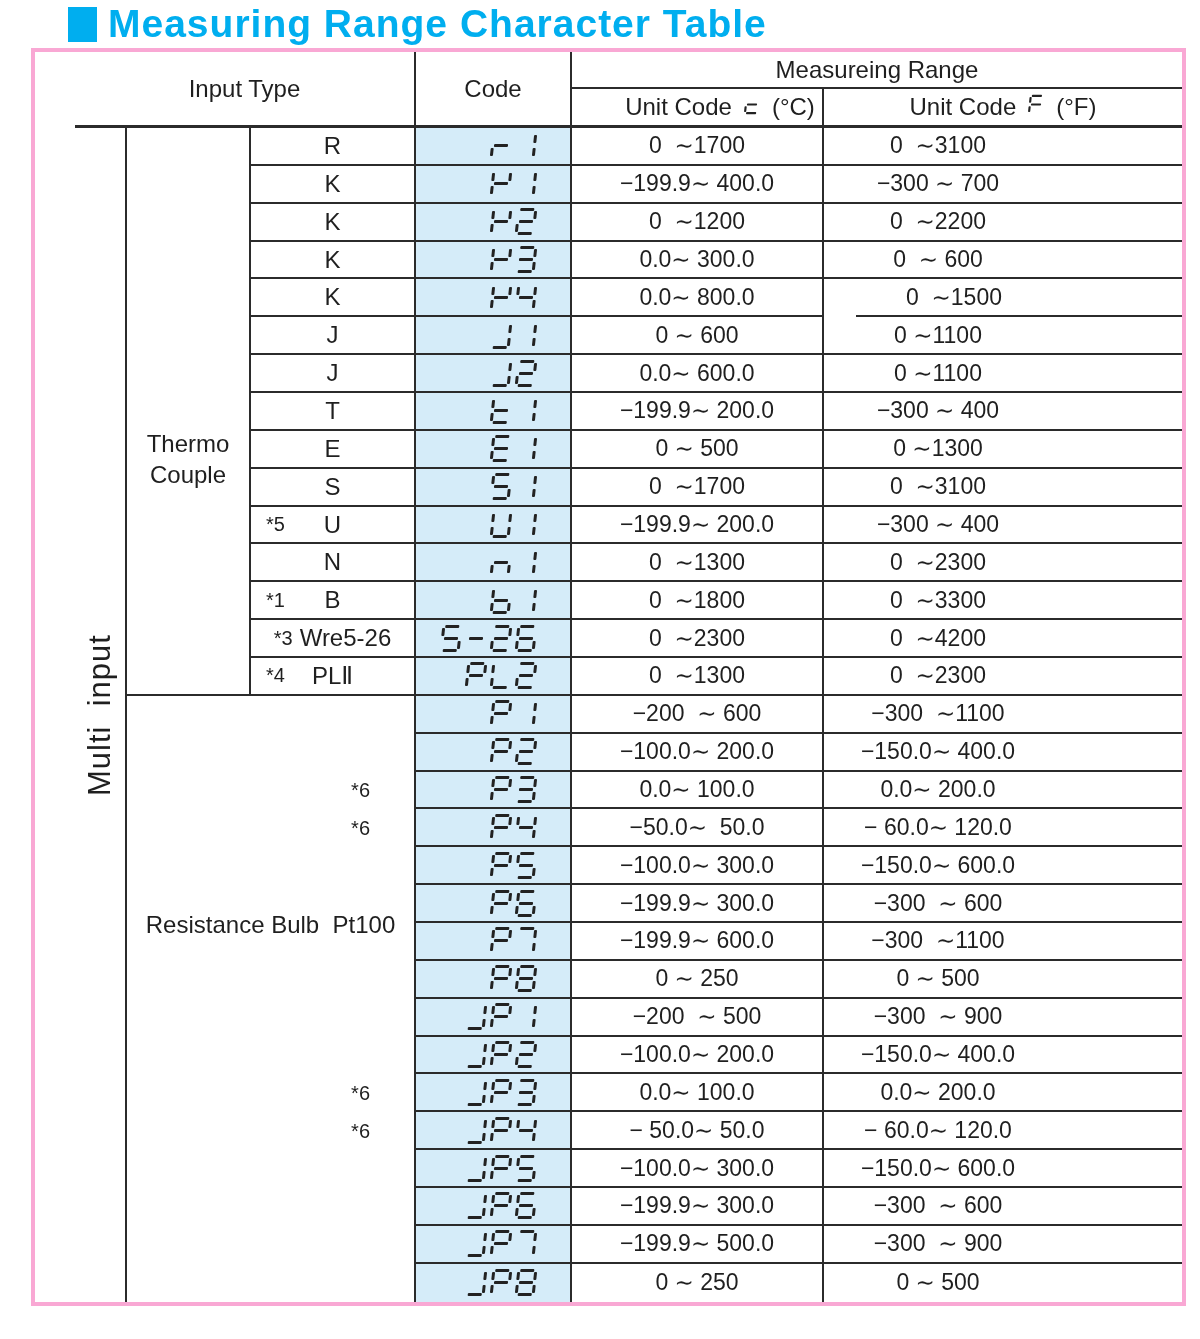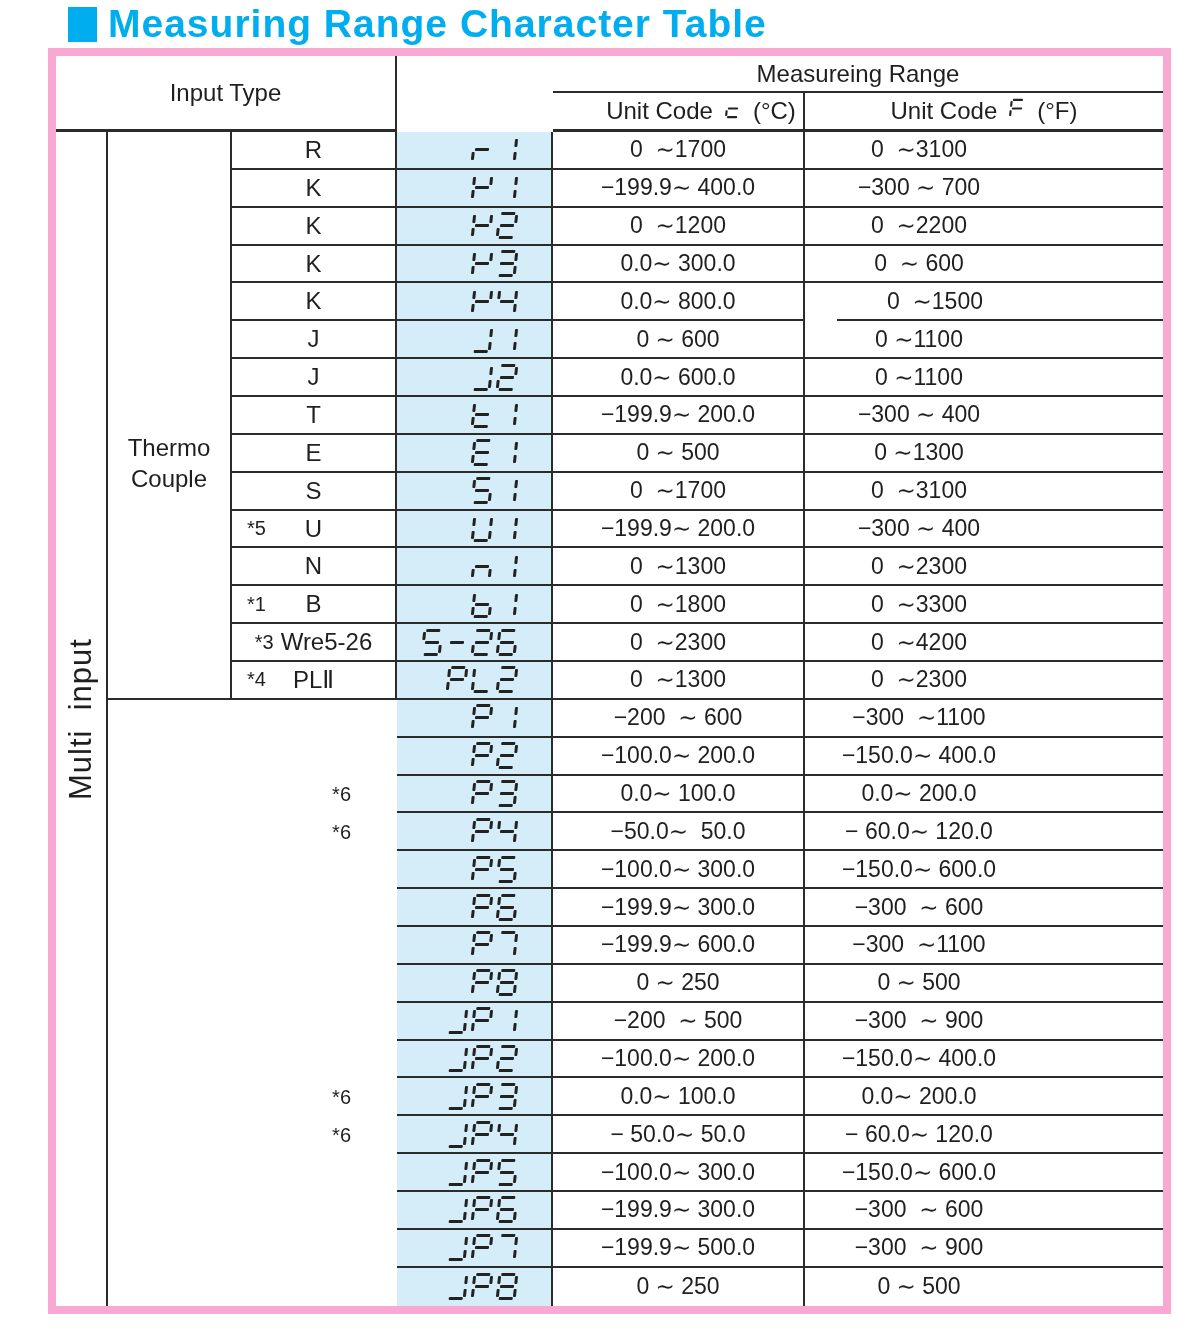--- a/index.html
+++ b/index.html
@@ -12,25 +12,25 @@
   body{
     width:1200px;height:1339px;position:relative;overflow:hidden;
     font-family:"Liberation Sans","DejaVu Sans",sans-serif;color:var(--ink);
   }
   
   .title{position:absolute;left:68px;top:2px;display:flex;align-items:center;gap:11px;height:44px;}
   .title .sq{width:29px;height:35px;background:var(--accent);display:inline-block;}
   .title .txt{font-size:39px;font-weight:bold;color:var(--accent);letter-spacing:1px;white-space:pre;}
   
   .grid{
-    position:absolute;left:48px;top:48px;
+    position:absolute;left:31px;top:48px;
     display:grid;
     grid-template-columns:52px 124px 165px 156px 252px 358px;
     grid-template-rows:37px 39px repeat(31,37.87px);
-    border:8px solid #f9a8d4;background:#fff;
+    border:4px solid #f9a8d4;background:#fff;padding-left:40px;
   }
   .cell{
     border-right:2px solid var(--line);
     border-bottom:2px solid var(--line);
     display:flex;align-items:center;justify-content:center;
     font-size:23px;white-space:pre;position:relative;
     min-width:0;min-height:0;
   }
   .no-r{border-right:none;}
   .no-b{border-bottom:none;}
@@ -68,20 +68,21 @@
 </head>
 <body>
 
 <div class="title">
   <span class="sq"></span>
   <span class="txt">Measuring Range Character Table</span>
 </div>
 
 <div class="grid">
   <div class="cell hdr b3 c-input">Input Type</div>
+  <div class="cell hdr b3 c-code">Code</div>
   <div class="cell hdr c-mrange">Measureing Range</div>
   <div class="cell hdr b3 c-unitc">
     <span>Unit Code</span>
     <span><span class="seg7 s"><span class="s7c"><i class="sg g"></i><i class="sg e"></i><i class="sg d"></i></span></span></span>
     <span>(°C)</span>
   </div>
   <div class="cell hdr b3 c-unitf">
     <span>Unit Code</span>
     <span><span class="seg7 s"><span class="s7c"><i class="sg a"></i><i class="sg f"></i><i class="sg g"></i><i class="sg e"></i></span></span></span>
     <span>(°F)</span>
@@ -141,20 +142,21 @@
     <div class="cell range-c" style="grid-area: 15 / 5 / 16 / 6;">0  ∼1800</div>
     <div class="cell range-f no-r" style="grid-area: 15 / 6 / 16 / 7;">0  ∼3300</div>
     <div class="cell type-cell" style="grid-area: 16 / 3 / 17 / 4;"><span class="inline-note">*3</span><span>Wre5-26</span></div>
     <div class="cell code-cell" style="grid-area: 16 / 4 / 17 / 5;"><span class="seg7"><span class="s7c"><i class="sg a"></i><i class="sg f"></i><i class="sg g"></i><i class="sg c"></i><i class="sg d"></i></span><span class="s7c"><i class="sg g"></i></span><span class="s7c"><i class="sg a"></i><i class="sg b"></i><i class="sg g"></i><i class="sg e"></i><i class="sg d"></i></span><span class="s7c"><i class="sg a"></i><i class="sg f"></i><i class="sg g"></i><i class="sg e"></i><i class="sg d"></i><i class="sg c"></i></span></span></div>
     <div class="cell range-c" style="grid-area: 16 / 5 / 17 / 6;">0  ∼2300</div>
     <div class="cell range-f no-r" style="grid-area: 16 / 6 / 17 / 7;">0  ∼4200</div>
     <div class="cell type-cell" style="grid-area: 17 / 3 / 18 / 4;"><span class="note">*4</span><span>PLⅡ</span></div>
     <div class="cell code-cell" style="grid-area: 17 / 4 / 18 / 5;"><span class="seg7"><span class="s7c"><i class="sg a"></i><i class="sg b"></i><i class="sg f"></i><i class="sg g"></i><i class="sg e"></i></span><span class="s7c"><i class="sg f"></i><i class="sg e"></i><i class="sg d"></i></span><span class="s7c"><i class="sg a"></i><i class="sg b"></i><i class="sg g"></i><i class="sg e"></i><i class="sg d"></i></span></span></div>
     <div class="cell range-c" style="grid-area: 17 / 5 / 18 / 6;">0  ∼1300</div>
     <div class="cell range-f no-r" style="grid-area: 17 / 6 / 18 / 7;">0  ∼2300</div>
+    <div class="cell seclabel offset-label no-b" style="grid-area: 18 / 2 / 34 / 4;"><span style="top: -74px;">Resistance Bulb  Pt100</span></div>
     <div class="cell code-cell" style="grid-area: 18 / 4 / 19 / 5;"><span class="seg7"><span class="s7c"><i class="sg a"></i><i class="sg b"></i><i class="sg f"></i><i class="sg g"></i><i class="sg e"></i></span><span class="s7c"><i class="sg b"></i><i class="sg c"></i></span></span></div>
     <div class="cell range-c" style="grid-area: 18 / 5 / 19 / 6;">−200  ∼ 600</div>
     <div class="cell range-f no-r" style="grid-area: 18 / 6 / 19 / 7;">−300  ∼1100</div>
     <div class="cell code-cell" style="grid-area: 19 / 4 / 20 / 5;"><span class="seg7"><span class="s7c"><i class="sg a"></i><i class="sg b"></i><i class="sg f"></i><i class="sg g"></i><i class="sg e"></i></span><span class="s7c"><i class="sg a"></i><i class="sg b"></i><i class="sg g"></i><i class="sg e"></i><i class="sg d"></i></span></span></div>
     <div class="cell range-c" style="grid-area: 19 / 5 / 20 / 6;">−100.0∼ 200.0</div>
     <div class="cell range-f no-r" style="grid-area: 19 / 6 / 20 / 7;">−150.0∼ 400.0</div>
     <div class="cell note-overlay" style="grid-area: 20 / 3 / 21 / 4;">*6</div>
     <div class="cell code-cell" style="grid-area: 20 / 4 / 21 / 5;"><span class="seg7"><span class="s7c"><i class="sg a"></i><i class="sg b"></i><i class="sg f"></i><i class="sg g"></i><i class="sg e"></i></span><span class="s7c"><i class="sg a"></i><i class="sg b"></i><i class="sg g"></i><i class="sg c"></i><i class="sg d"></i></span></span></div>
     <div class="cell range-c" style="grid-area: 20 / 5 / 21 / 6;">0.0∼ 100.0</div>
     <div class="cell range-f no-r" style="grid-area: 20 / 6 / 21 / 7;">0.0∼ 200.0</div>

